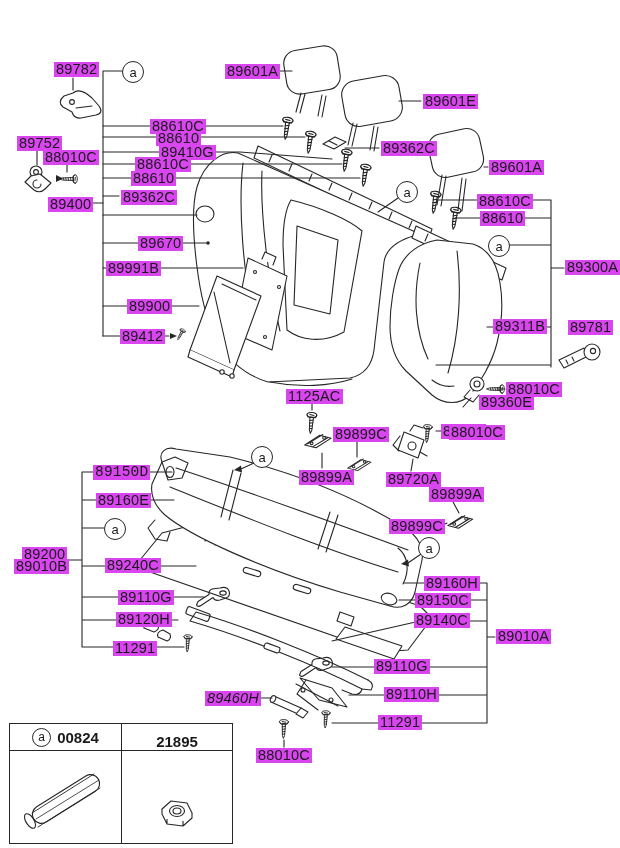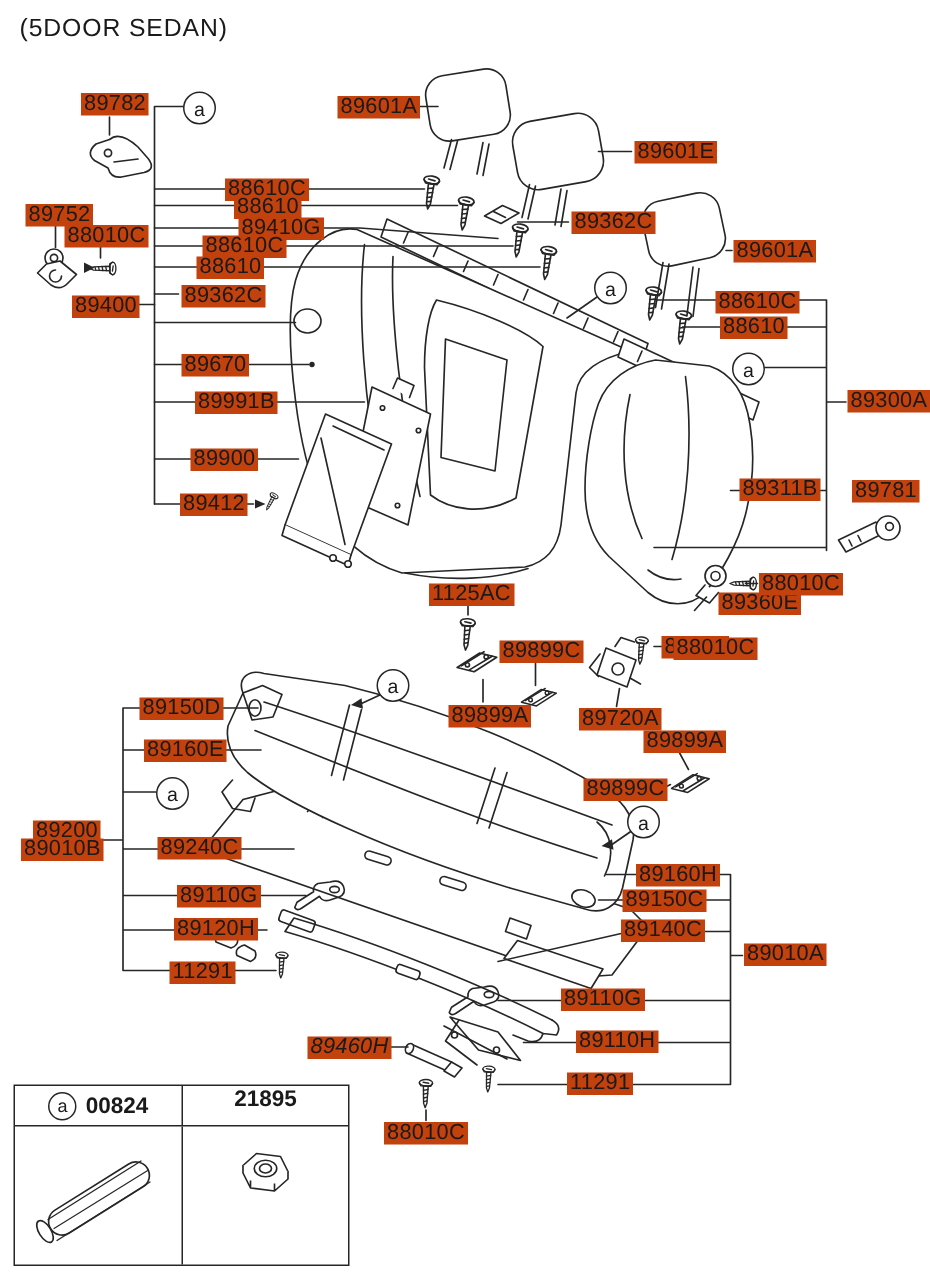--- a/index.html
+++ b/index.html
@@ -5,41 +5,40 @@
   html,body{margin:0;padding:0;background:#fff;}
   #canvas{position:relative;width:620px;height:848px;background:#fff;overflow:hidden;
           font-family:"Liberation Sans",sans-serif;color:#1a1a1a;}
   #art{position:absolute;left:0;top:0;z-index:1;}
   #art path,#art line,#art ellipse,#art circle,#art rect,#art polyline,#art polygon{
       stroke:#262626;stroke-width:1.1;fill:none;stroke-linecap:round;stroke-linejoin:round;}
   #art .lead{stroke-width:1.25;}
   #art .wfill{fill:#ffffff;}
   #art .solid{fill:#262626;stroke:none;}
   .plabel{position:absolute;z-index:3;font-size:14.5px;line-height:15px;letter-spacing:0.2px;
-          background:#c2410c;padding:0 2px;white-space:nowrap;}
+          background:#d946ef;padding:0 2px;white-space:nowrap;}
   .marker{position:absolute;z-index:4;width:20px;height:20px;border:1.4px solid #262626;
           border-radius:50%;background:#fff;display:flex;align-items:center;justify-content:center;
           font-size:13px;line-height:1;}
   #page-title{position:absolute;left:13px;top:10px;z-index:3;font-size:16.5px;letter-spacing:0.6px;}
   
   #legend{position:absolute;left:9px;top:723px;width:222px;height:119px;border:1.4px solid #262626;
           z-index:2;display:flex;flex-direction:column;background:transparent;}
   #legend .hdr{display:flex;height:26px;border-bottom:1.4px solid #262626;}
   #legend .bodyrow{display:flex;flex:1;}
   #legend .c1{width:111px;border-right:1.4px solid #262626;display:flex;align-items:center;justify-content:center;gap:6px;}
-  #legend .c2{flex:1;display:flex;align-items:flex-start;justify-content:center;}
+  #legend .c2{flex:1;display:flex;align-items:flex-end;justify-content:center;}
   #legend .code{font-size:15px;font-weight:bold;}
   #legend .lmarker{width:17px;height:17px;border:1.3px solid #262626;border-radius:50%;
           display:flex;align-items:center;justify-content:center;font-size:12px;background:#fff;}
 </style>
 </head>
 <body>
 
 <div id="canvas">
-  <div id="page-title">(5DOOR SEDAN)</div>
 
   <svg id="art" width="620" height="848" viewBox="0 0 620 848">
     <defs>
       <g id="screwV">
         <path d="M-1.9,3.4 L-1.3,17 L0,20.5 L1.3,17 L1.9,3.4 Z" fill="#fff"></path>
         <path d="M-1.8,7 L1.8,6.2 M-1.7,10 L1.7,9.2 M-1.5,13 L1.5,12.2 M-1.2,15.8 L1.2,15.2" stroke-width="0.9"></path>
         <ellipse cx="0" cy="1" rx="5.2" ry="2.6" fill="#fff"></ellipse>
         <path d="M-5.2,1.2 L-3.8,3.6 L3.8,3.6 L5.2,1.2" fill="#fff"></path>
         <path d="M-2.2,0.7 L2.2,1.3" stroke-width="0.9"></path>
       </g>
@@ -273,37 +272,37 @@
       <div class="plabel" style="left: 381px; top: 141px;">89362C</div>
       <div class="plabel" style="left: 135px; top: 157px;">88610C</div>
       <div class="plabel" style="left: 131px; top: 171px;">88610</div>
       <div class="plabel" style="left: 489px; top: 160px;">89601A</div>
       <div class="plabel" style="left: 17px; top: 136px;">89752</div>
       <div class="plabel" style="left: 43px; top: 150px;">88010C</div>
       <div class="plabel" style="left: 121px; top: 190px;">89362C</div>
       <div class="plabel" style="left: 48px; top: 197px;">89400</div>
       <div class="plabel" style="left: 477px; top: 194px;">88610C</div>
       <div class="plabel" style="left: 480px; top: 211px;">88610</div>
-      <div class="plabel" style="left: 121px; top: 236px;">89670</div>
+      <div class="plabel" style="left: 138px; top: 236px;">89670</div>
       <div class="plabel" style="left: 565px; top: 260px;">89300A</div>
-      <div class="plabel" style="left: 130px; top: 261px;">89991B</div>
+      <div class="plabel" style="left: 106px; top: 261px;">89991B</div>
       <div class="plabel" style="left: 127px; top: 299px;">89900</div>
       <div class="plabel" style="left: 493px; top: 319px;">89311B</div>
       <div class="plabel" style="left: 568px; top: 320px;">89781</div>
       <div class="plabel" style="left: 120px; top: 329px;">89412</div>
       <div class="plabel" style="left: 479px; top: 358px; margin-top: 37px;">89360E</div>
       <div class="plabel" style="left: 506px; top: 382px;">88010C</div>
       <div class="plabel" style="left: 286px; top: 389px;">1125AC</div>
       <div class="plabel" style="left: 441px; top: 424px;">89751</div>
       <div class="plabel" style="left: 449px; top: 425px;">88010C</div>
       <div class="plabel" style="left: 333px; top: 427px;">89899C</div>
       <div class="plabel" style="left: 299px; top: 470px;">89899A</div>
       <div class="plabel" style="left: 386px; top: 472px;">89720A</div>
       <div class="plabel" style="left: 429px; top: 487px;">89899A</div>
-      <div class="plabel" style="left: 93px; top: 465px;">89150D</div>
+      <div class="plabel" style="left: 93px; top: 465px; font-family: Liberation Mono, monospace;">89150D</div>
       <div class="plabel" style="left: 389px; top: 519px;">89899C</div>
       <div class="plabel" style="left: 96px; top: 493px;">89160E</div>
       <div class="plabel" style="left: 22px; top: 547px;">89200</div>
       <div class="plabel" style="left: 14px; top: 559px;">89010B</div>
       <div class="plabel" style="left: 105px; top: 558px;">89240C</div>
       <div class="plabel" style="left: 118px; top: 590px;">89110G</div>
       <div class="plabel" style="left: 106px; top: 612px; margin-left: 10px;">89120H</div>
       <div class="plabel" style="left: 113px; top: 641px;">11291</div>
       <div class="plabel" style="left: 424px; top: 576px;">89160H</div>
       <div class="plabel" style="left: 415px; top: 593px;">89150C</div>

